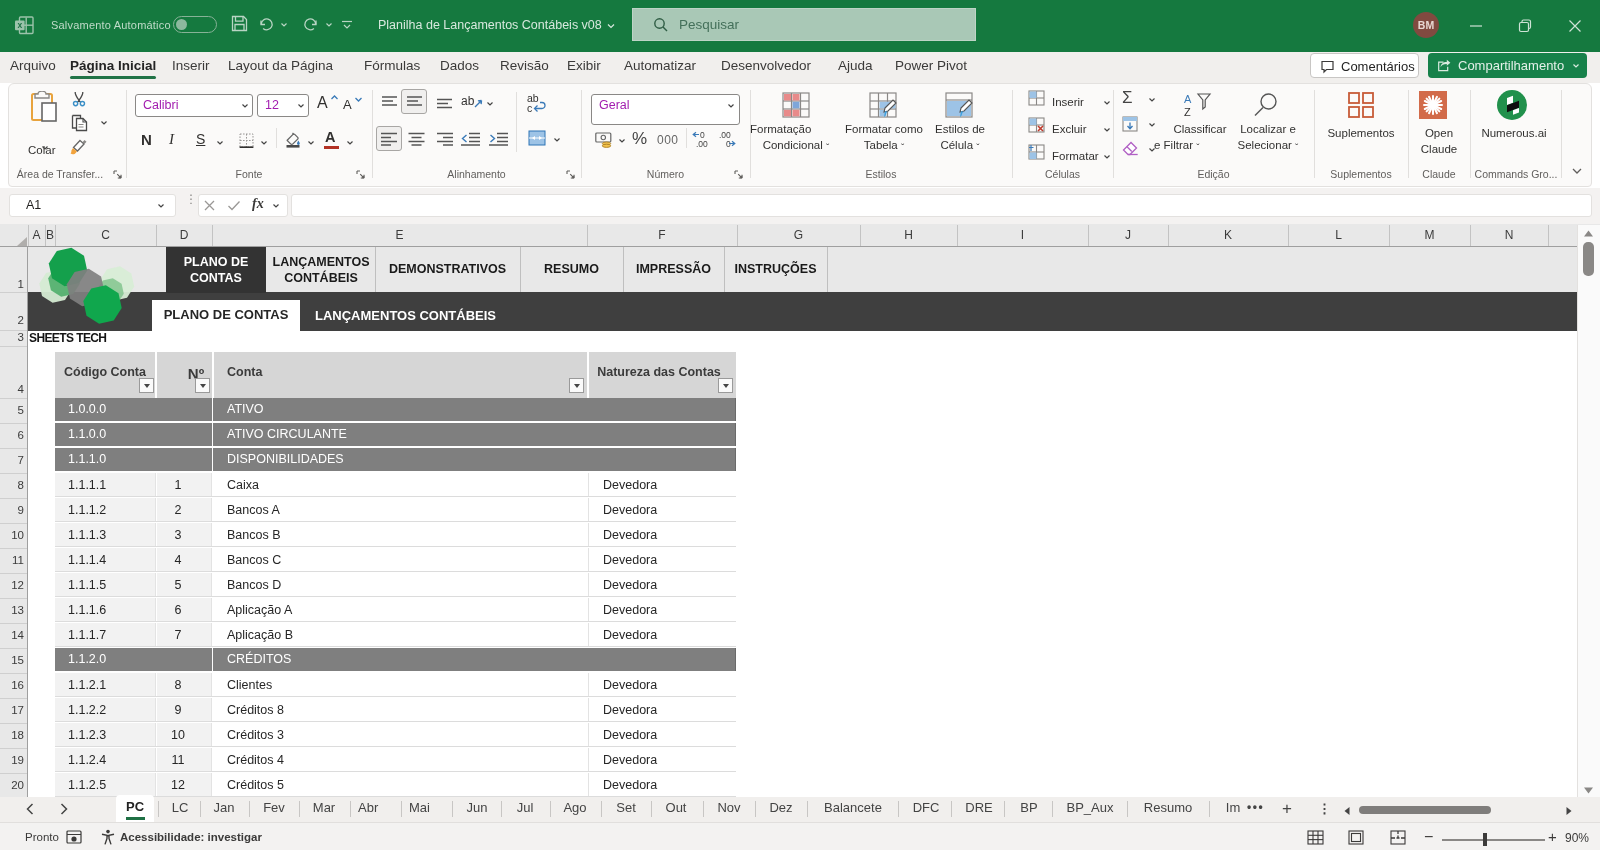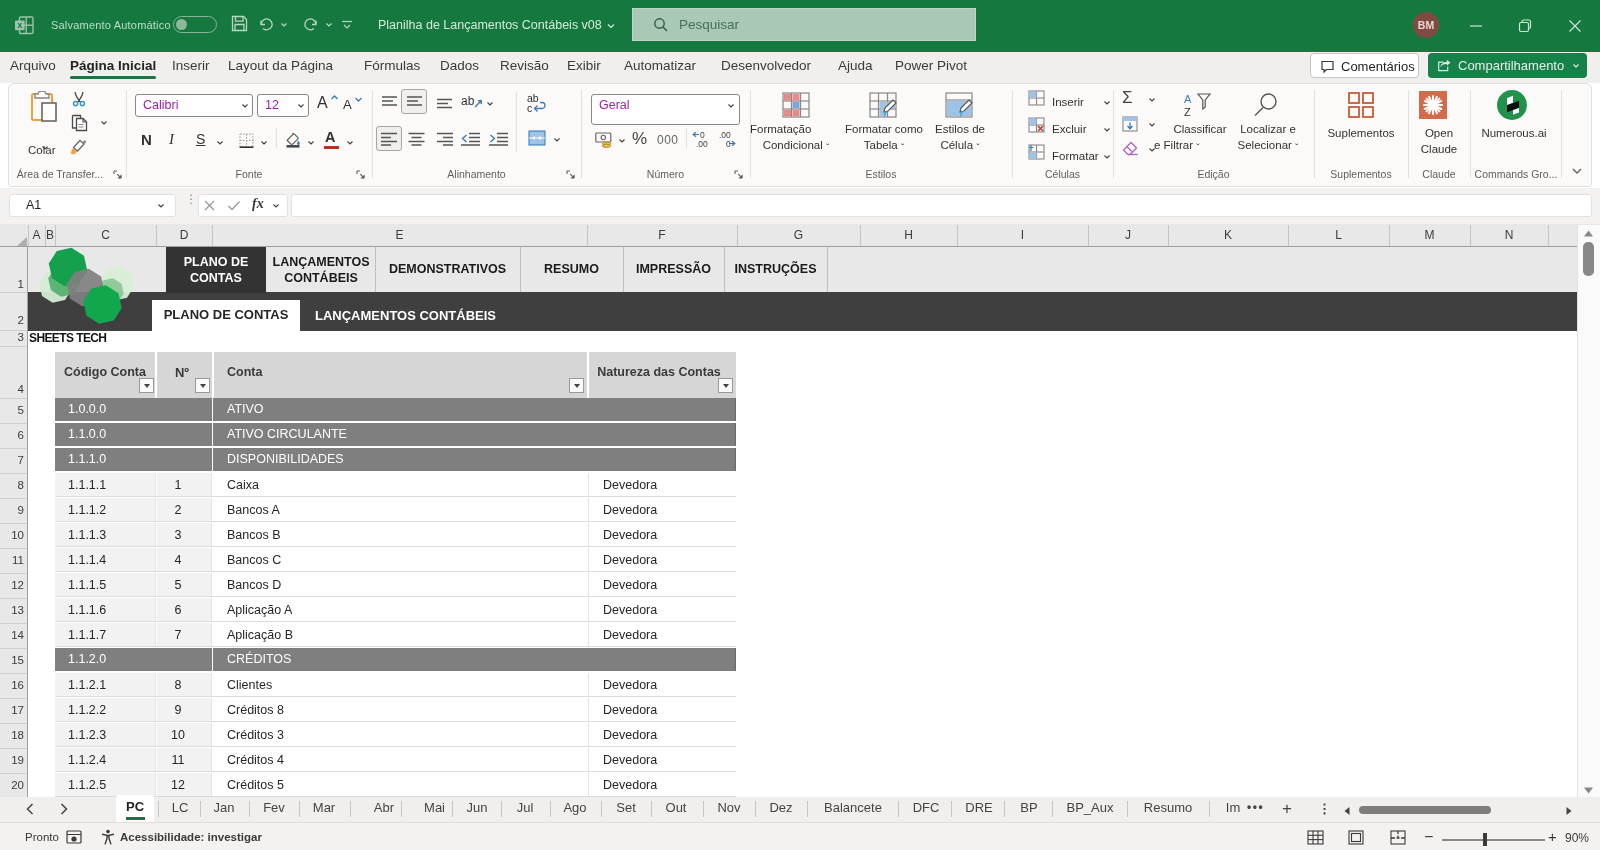--- a/index.html
+++ b/index.html
@@ -706,21 +706,21 @@
     <polygon points="74.2,43.8 66.4,56.1 52.2,59.2 39.9,51.4 36.8,37.2 44.6,24.9 58.8,21.8 71.1,29.6" fill="#7f7f7f" opacity="0.92"></polygon>
     <polygon points="91.7,60.9 83.7,73.5 69.1,76.7 56.5,68.7 53.3,54.1 61.3,41.5 75.9,38.3 88.5,46.3" fill="#10a74d" opacity="1.0"></polygon>
   </svg>
   <div class="a" style="left:1px;top:84px;font-size:12px;font-weight:bold;color:#151515;letter-spacing:-0.6px;white-space:nowrap">SHEETS TECH</div>
 
   <div class="a" style="left:27px;top:105px;width:100px;height:46px;background:#d6d6d6"></div>
   <div class="a" style="left:129px;top:105px;width:55px;height:46px;background:#d6d6d6"></div>
   <div class="a" style="left:186px;top:105px;width:373px;height:46px;background:#d6d6d6"></div>
   <div class="a" style="left:561px;top:105px;width:147px;height:46px;background:#d6d6d6"></div>
   <div class="a" style="left:27px;top:118px;width:100px;font-size:12.5px;font-weight:bold;color:#3b3b3b;text-align:center">Código Conta</div>
-  <div class="a" style="left:132px;top:118px;width:44px;font-size:13px;font-weight:bold;color:#3b3b3b;text-align:center">Nº</div>
+  <div class="a" style="left:146px;top:118px;width:44px;font-size:15px;font-weight:bold;color:#3b3b3b;text-align:center">Nº</div>
   <div class="a" style="left:199px;top:118px;font-size:12.5px;font-weight:bold;color:#3b3b3b">Conta</div>
   <div class="a" style="left:561px;top:118px;width:140px;font-size:12.5px;font-weight:bold;color:#3b3b3b;text-align:center">Natureza das Contas</div>
 
   <div class="a fbtn" style="left:111px;top:131px"></div>
   <div class="a fbtn" style="left:167px;top:131px"></div>
   <div class="a fbtn" style="left:541px;top:131px"></div>
   <div class="a fbtn" style="left:690px;top:131px"></div>
 
   <div class="a grow" style="top:151px">
       <i class="gsepline"></i>
@@ -869,22 +869,22 @@
 <svg class="a" style="left:58px;top:802px" width="12" height="14" viewBox="0 0 12 14">
     <path d="M3.5 2 L8.5 7 L3.5 12" fill="none" stroke="#444" stroke-width="1.5"></path>
   </svg>
 <div class="a" style="left:116px;top:795px;width:38px;height:27px;background:#fff;border-radius:4px 4px 0 0"></div>
 <div class="a" style="left:116px;top:799px;width:38px;text-align:center;font-size:13px;font-weight:bold;color:#222">PC</div>
 <div class="a" style="left:126px;top:817px;width:19px;height:2.5px;background:#1f7145"></div>
 <div class="a stab" style="left:166px;width:28px;text-align:center">LC</div>
 <div class="a stab" style="left:206px;width:36px;text-align:center">Jan</div>
 <div class="a stab" style="left:256px;width:36px;text-align:center">Fev</div>
 <div class="a stab" style="left:305px;width:38px;text-align:center">Mar</div>
-<div class="a stab" style="left:358px;width:36px;text-align:right">Abr</div>
-<div class="a stab" style="left:409px;width:36px;text-align:right">Mai</div>
+<div class="a stab" style="left:358px;width:36px;text-align:left">Abr</div>
+<div class="a stab" style="left:409px;width:36px;text-align:left">Mai</div>
 <div class="a stab" style="left:459px;width:36px;text-align:center">Jun</div>
 <div class="a stab" style="left:508px;width:34px;text-align:center">Jul</div>
 <div class="a stab" style="left:556px;width:38px;text-align:center">Ago</div>
 <div class="a stab" style="left:608px;width:36px;text-align:center">Set</div>
 <div class="a stab" style="left:658px;width:36px;text-align:center">Out</div>
 <div class="a stab" style="left:709px;width:40px;text-align:center">Nov</div>
 <div class="a stab" style="left:761px;width:40px;text-align:center">Dez</div>
 <div class="a stab" style="left:813px;width:80px;text-align:center">Balancete</div>
 <div class="a stab" style="left:905px;width:42px;text-align:center">DFC</div>
 <div class="a stab" style="left:957px;width:44px;text-align:center">DRE</div>

